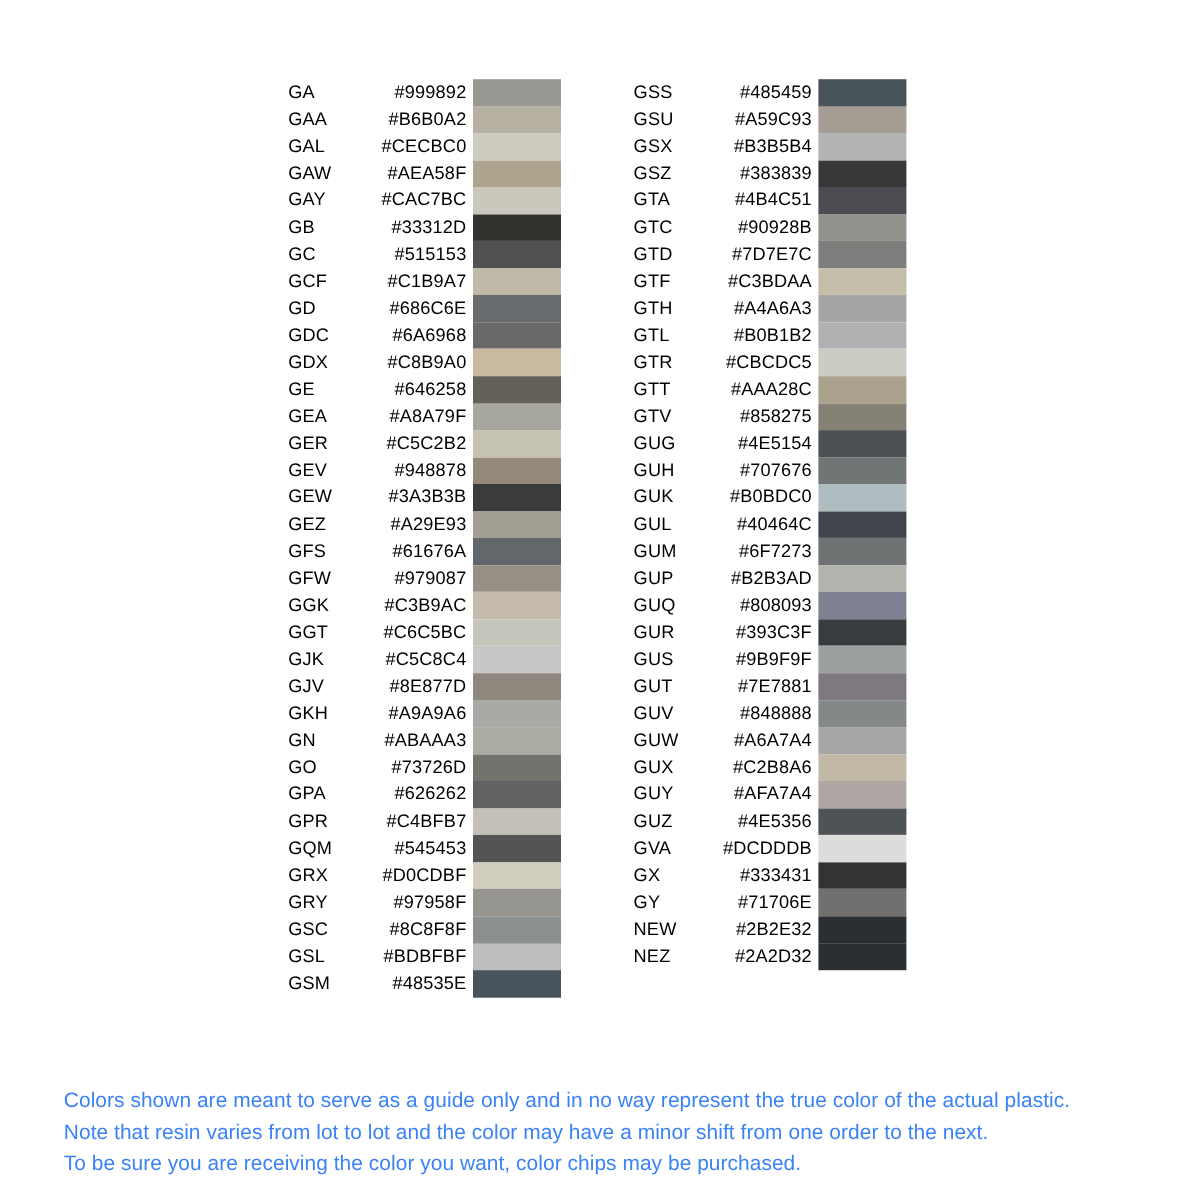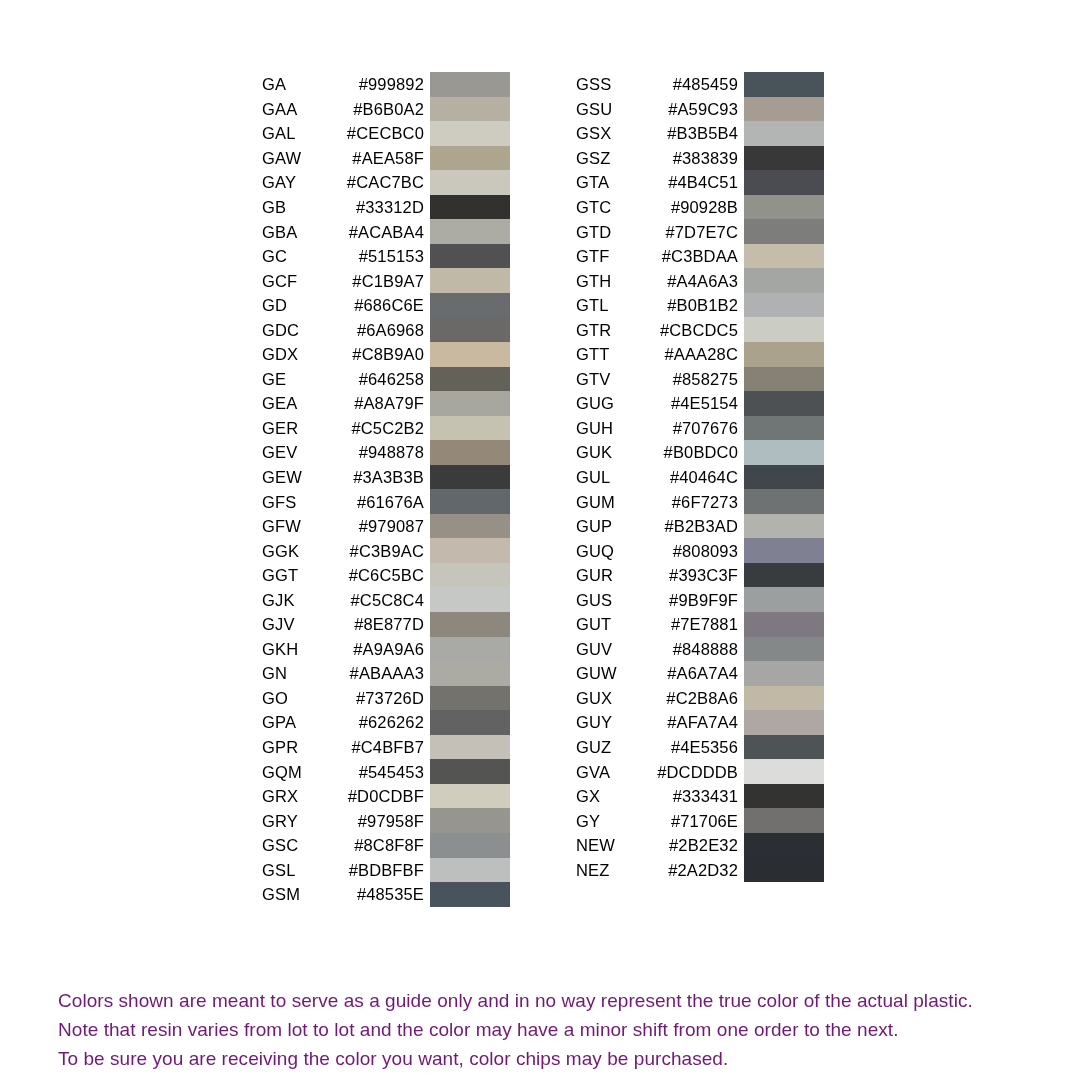--- a/index.html
+++ b/index.html
@@ -75,21 +75,21 @@
     position: absolute;
     left: 58px;
     top: 986px;
     width: 990px;
   }
   .footer-line {
     font-size: 19px;
     line-height: 29px;
     letter-spacing: 0.05px;
     white-space: nowrap;
-    color: #701a75;
+    color: #3b82f6;
   }
 </style>
 </head>
 <body>
 
 <div id="chart-area">
   <div class="color-column" id="color-column-left">
       <div class="color-row">
         <span class="code-label">GA</span>
         <span class="hex-label">#999892</span>
@@ -114,25 +114,20 @@
         <span class="code-label">GAY</span>
         <span class="hex-label">#CAC7BC</span>
         <div class="swatch" style="background-color: rgb(202, 199, 188);"></div>
       </div>
       <div class="color-row">
         <span class="code-label">GB</span>
         <span class="hex-label">#33312D</span>
         <div class="swatch" style="background-color: rgb(51, 49, 45);"></div>
       </div>
       <div class="color-row">
-        <span class="code-label">GBA</span>
-        <span class="hex-label">#ACABA4</span>
-        <div class="swatch" style="background-color: rgb(172, 171, 164);"></div>
-      </div>
-      <div class="color-row">
         <span class="code-label">GC</span>
         <span class="hex-label">#515153</span>
         <div class="swatch" style="background-color: rgb(81, 81, 83);"></div>
       </div>
       <div class="color-row">
         <span class="code-label">GCF</span>
         <span class="hex-label">#C1B9A7</span>
         <div class="swatch" style="background-color: rgb(193, 185, 167);"></div>
       </div>
       <div class="color-row">
@@ -167,20 +162,25 @@
       </div>
       <div class="color-row">
         <span class="code-label">GEV</span>
         <span class="hex-label">#948878</span>
         <div class="swatch" style="background-color: rgb(148, 136, 120);"></div>
       </div>
       <div class="color-row">
         <span class="code-label">GEW</span>
         <span class="hex-label">#3A3B3B</span>
         <div class="swatch" style="background-color: rgb(58, 59, 59);"></div>
+      </div>
+      <div class="color-row">
+        <span class="code-label">GEZ</span>
+        <span class="hex-label">#A29E93</span>
+        <div class="swatch" style="background-color: rgb(162, 158, 147);"></div>
       </div>
       <div class="color-row">
         <span class="code-label">GFS</span>
         <span class="hex-label">#61676A</span>
         <div class="swatch" style="background-color: rgb(97, 103, 106);"></div>
       </div>
       <div class="color-row">
         <span class="code-label">GFW</span>
         <span class="hex-label">#979087</span>
         <div class="swatch" style="background-color: rgb(151, 144, 135);"></div>

